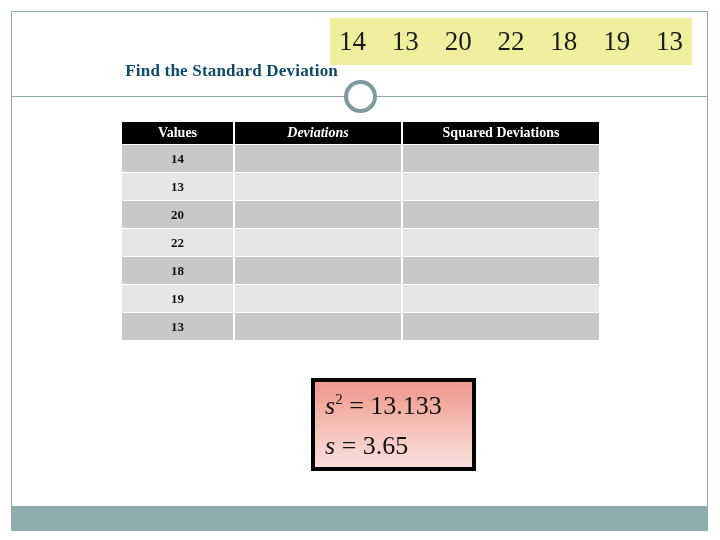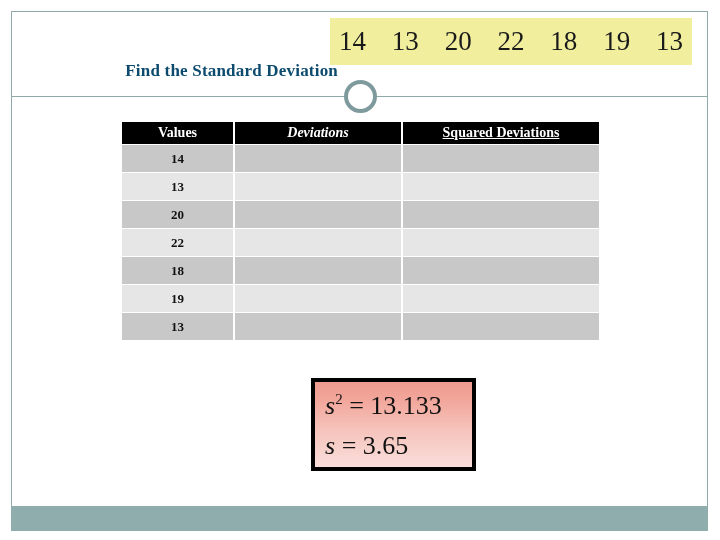--- a/index.html
+++ b/index.html
@@ -113,21 +113,21 @@
     height: 27px;
     padding: 0;
     text-align: center;
     font-family: "Liberation Serif", serif;
     font-weight: bold;
     font-size: 13px;
     color: #111111;
   }
   .col-values  { width: 111px; }
   .col-dev     { width: 166px; font-style: italic; }
-  .col-sqdev   { width: 196px; text-decoration: underline; }
+  .col-sqdev   { width: 196px; }
 
   tr.odd  td { background: #c8c8c8; }
   tr.even td { background: #e6e6e6; }
 
   
   .answer-box {
     position: absolute;
     left: 263px;
     top: 378px;
     width: 165px;

